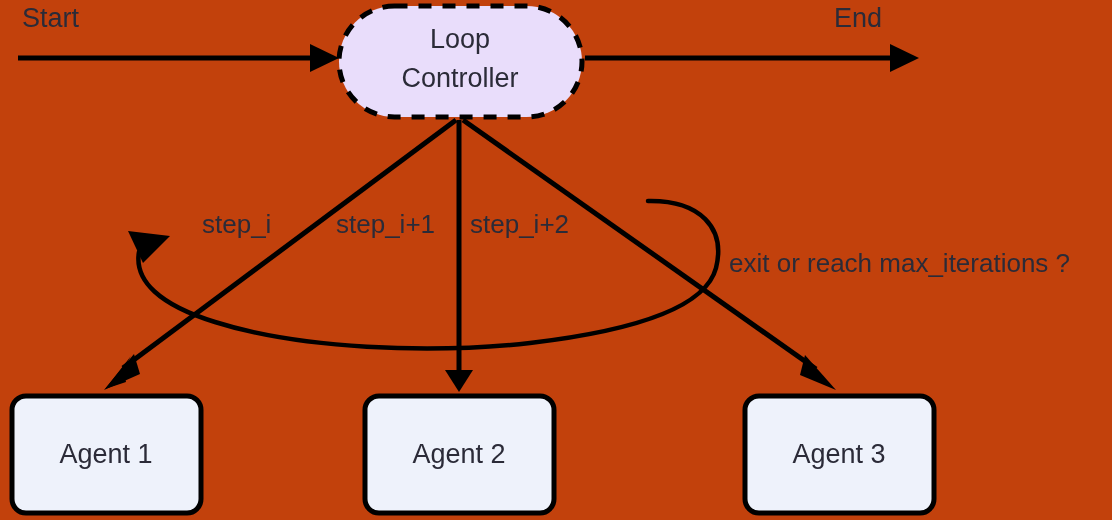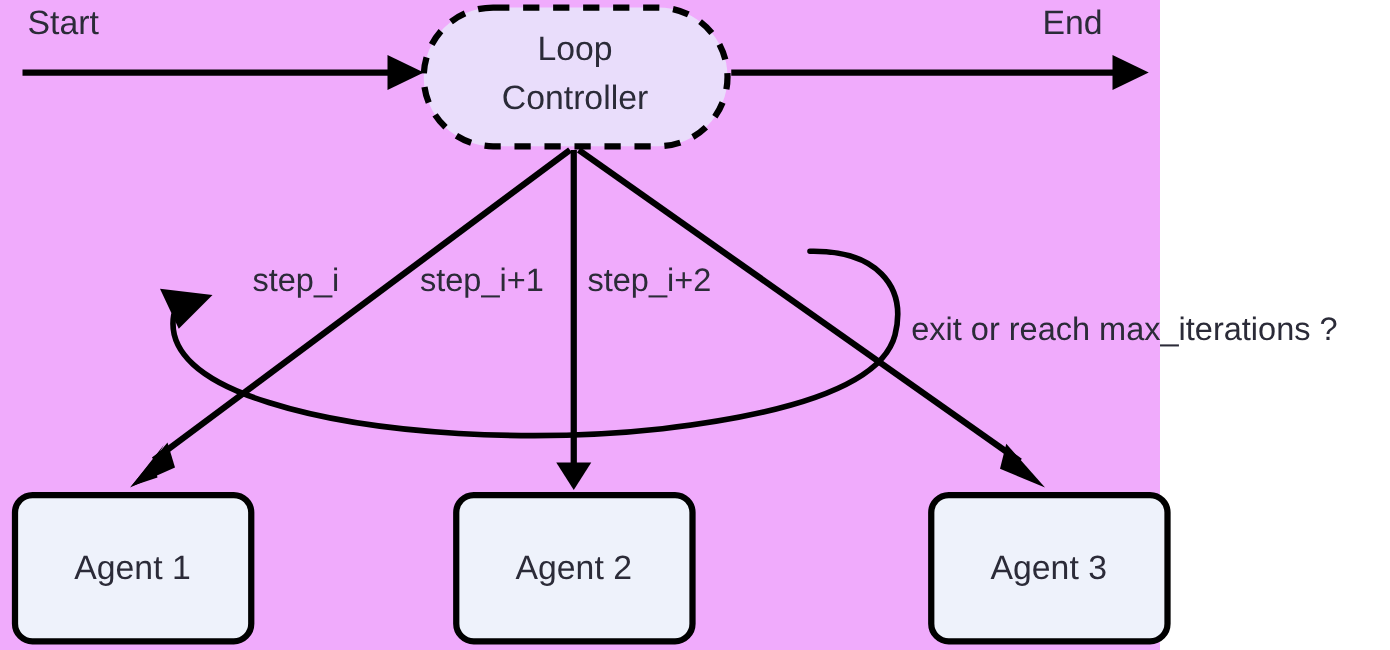--- a/index.html
+++ b/index.html
@@ -8,23 +8,23 @@
     background: #ffffff;
   }
   body {
     width: 1112px;
     height: 520px;
     overflow: hidden;
     font-family: "Liberation Sans", sans-serif;
   }
   #diagram-root {
     position: relative;
-    width: 928px;
+    width: 1112px;
     height: 520px;
-    background: #f0abfc;
+    background: #c2410c;
   }
   svg#flow {
     position: absolute;
     top: 0;
     left: 0;
     width: 1112px;
     height: 520px;
     display: block;
   }
   .edge-line {

